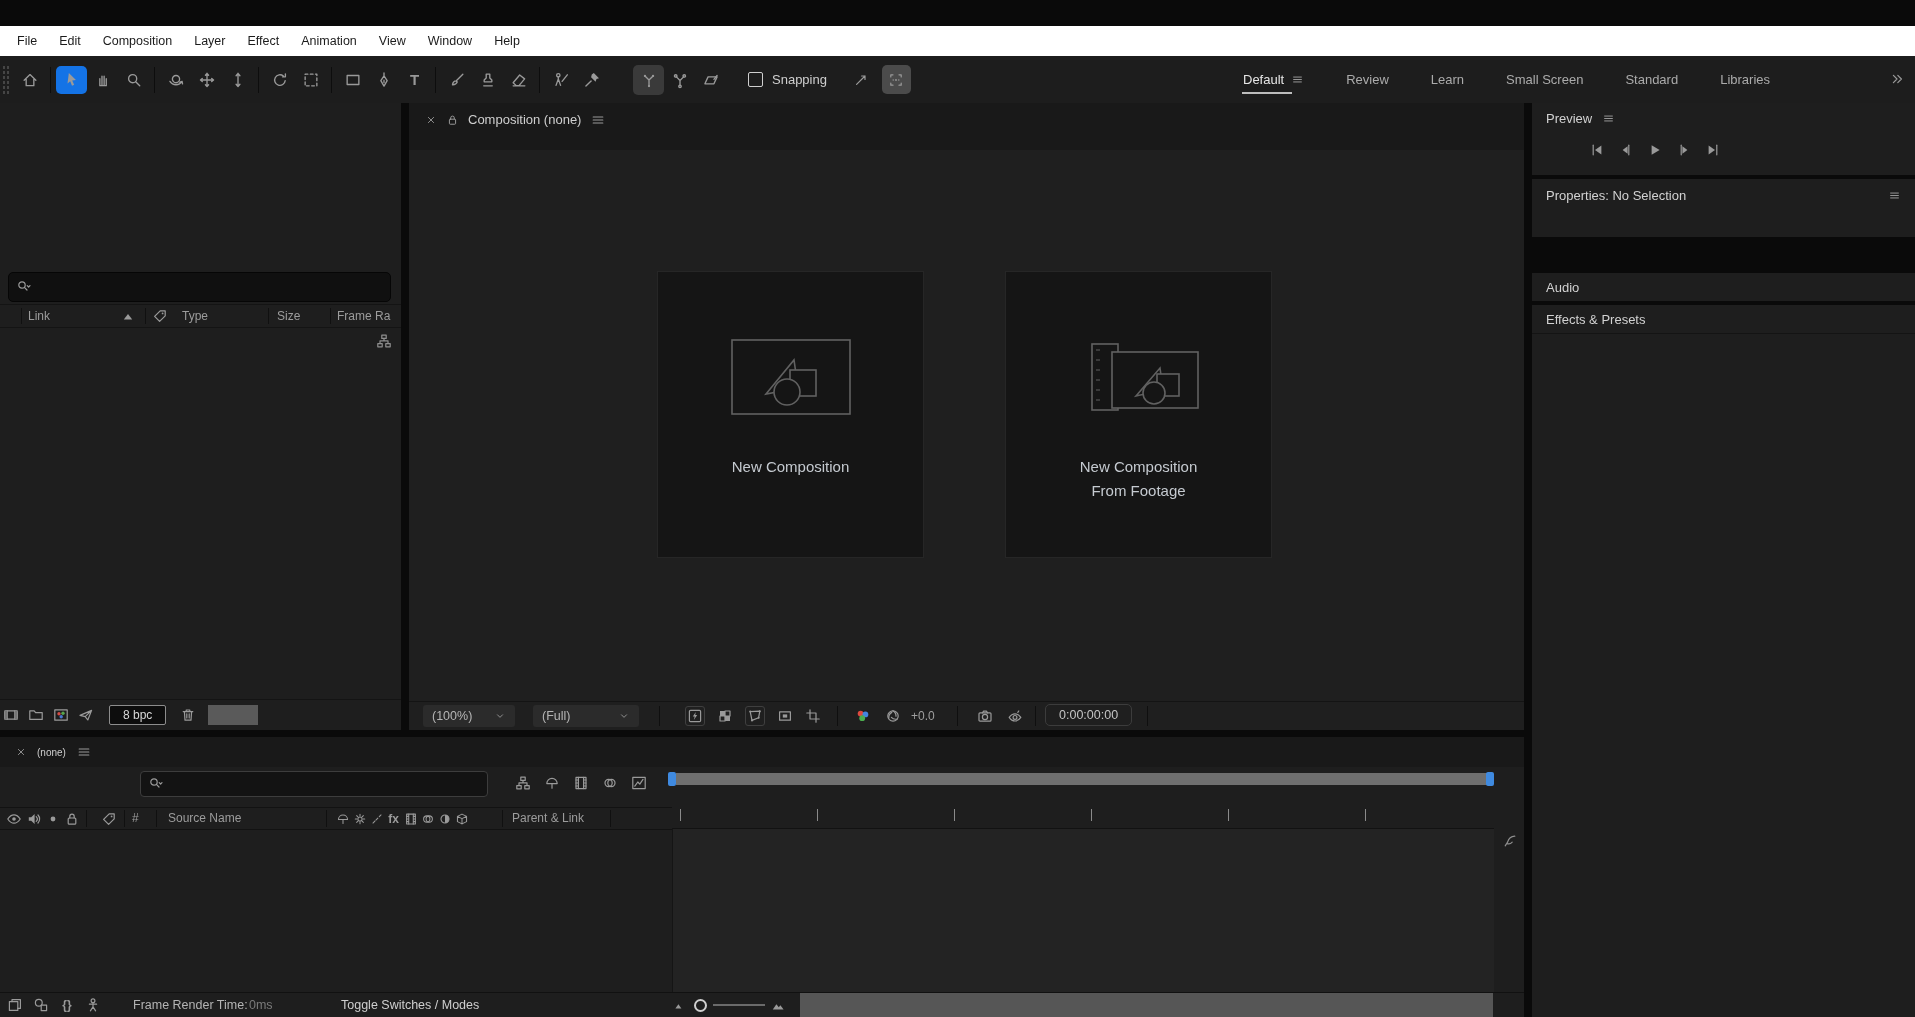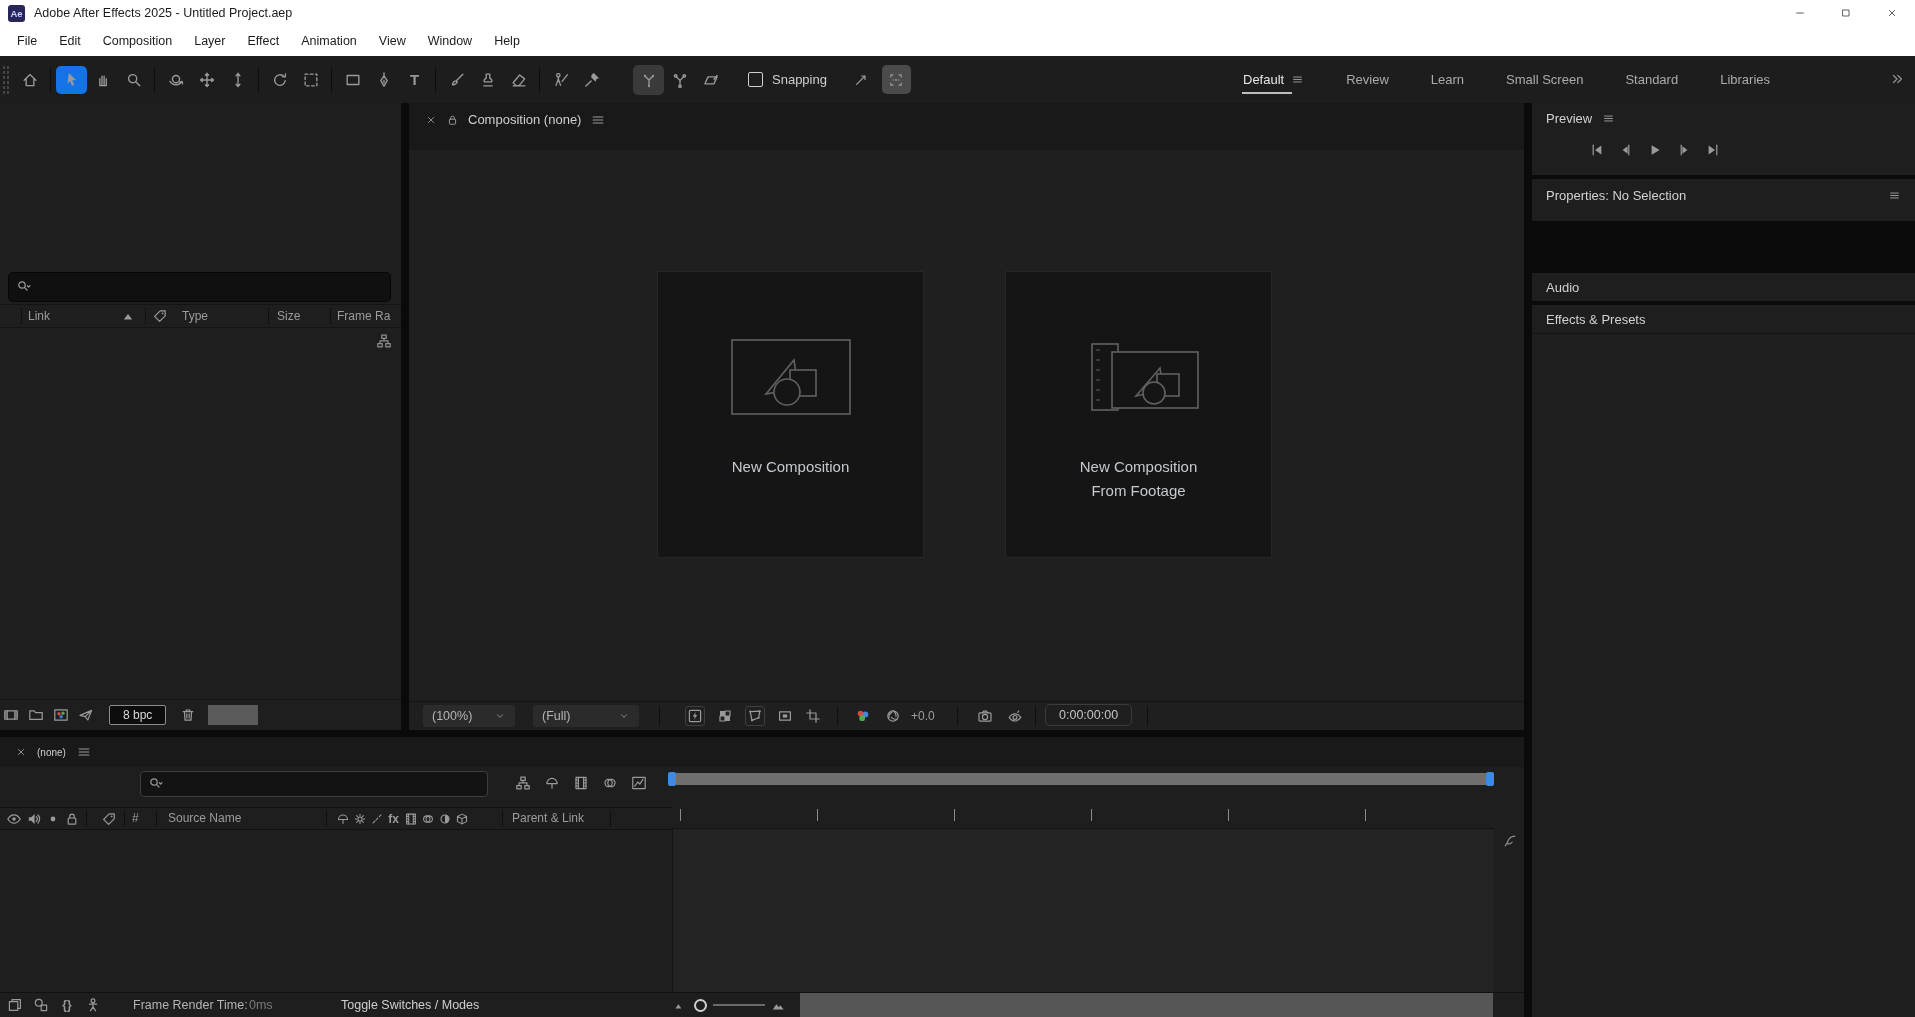--- a/index.html
+++ b/index.html
@@ -117,41 +117,20 @@
   .zoom-slider{position:absolute;left:672px;top:0;height:24px;display:flex;align-items:center;gap:6px;color:#9a9a9a;}
   .zs-track{width:52px;height:2px;background:#6a6a6a;}
   .zs-handle{width:9px;height:9px;border:2px solid #cfcfcf;border-radius:50%;}
   .tl-scroll{position:absolute;left:800px;top:0;width:693px;height:24px;background:#565656;}
 </style>
 </head>
 <body>
 
 <div id="root">
 
-  <div class="titlebar">
-    <span class="ae-badge">Ae</span>
-    <span class="title-text">Adobe After Effects 2025 - Untitled Project.aep</span>
-    <div class="win-controls">
-      <span class="win-btn ic">
-          <svg viewBox="0 0 16 16">
-            <path d="M3.5 8h9"></path>
-          </svg>
-        </span>
-      <span class="win-btn ic">
-          <svg viewBox="0 0 16 16">
-            <rect x="4" y="4" width="8" height="8"></rect>
-          </svg>
-        </span>
-      <span class="win-btn ic">
-          <svg viewBox="0 0 16 16">
-            <path d="M4.5 4.5l7 7M11.5 4.5l-7 7"></path>
-          </svg>
-        </span>
-    </div>
-  </div>
 
   <div class="menubar">
       <span class="itm"><span class="lbl">File</span></span>
       <span class="itm"><span class="lbl">Edit</span></span>
       <span class="itm"><span class="lbl">Composition</span></span>
       <span class="itm"><span class="lbl">Layer</span></span>
       <span class="itm"><span class="lbl">Effect</span></span>
       <span class="itm"><span class="lbl">Animation</span></span>
       <span class="itm"><span class="lbl">View</span></span>
       <span class="itm"><span class="lbl">Window</span></span>
@@ -643,21 +622,21 @@
           <span class="itm">
             <span class="ic">
               <svg viewBox="0 0 16 16">
                 <path d="M11.8 3.2v9.6"></path>
                 <path class="f" d="M3.6 3.6L10 8l-6.4 4.4z"></path>
               </svg>
             </span>
           </span>
         </div>
     </div>
-    <div class="rsec" style="top:76px;height:42px;">
+    <div class="rsec" style="top:76px;height:58px;">
       <div class="hdr spread" style="height:32px;">
         <span>Properties: No Selection</span>
         <span class="ic">
             <svg viewBox="0 0 16 16">
               <path d="M3.2 5h9.6M3.2 8h9.6M3.2 11h9.6"></path>
             </svg>
           </span>
       </div>
     </div>
     <div class="rsec" style="top:170px;height:28px;">

